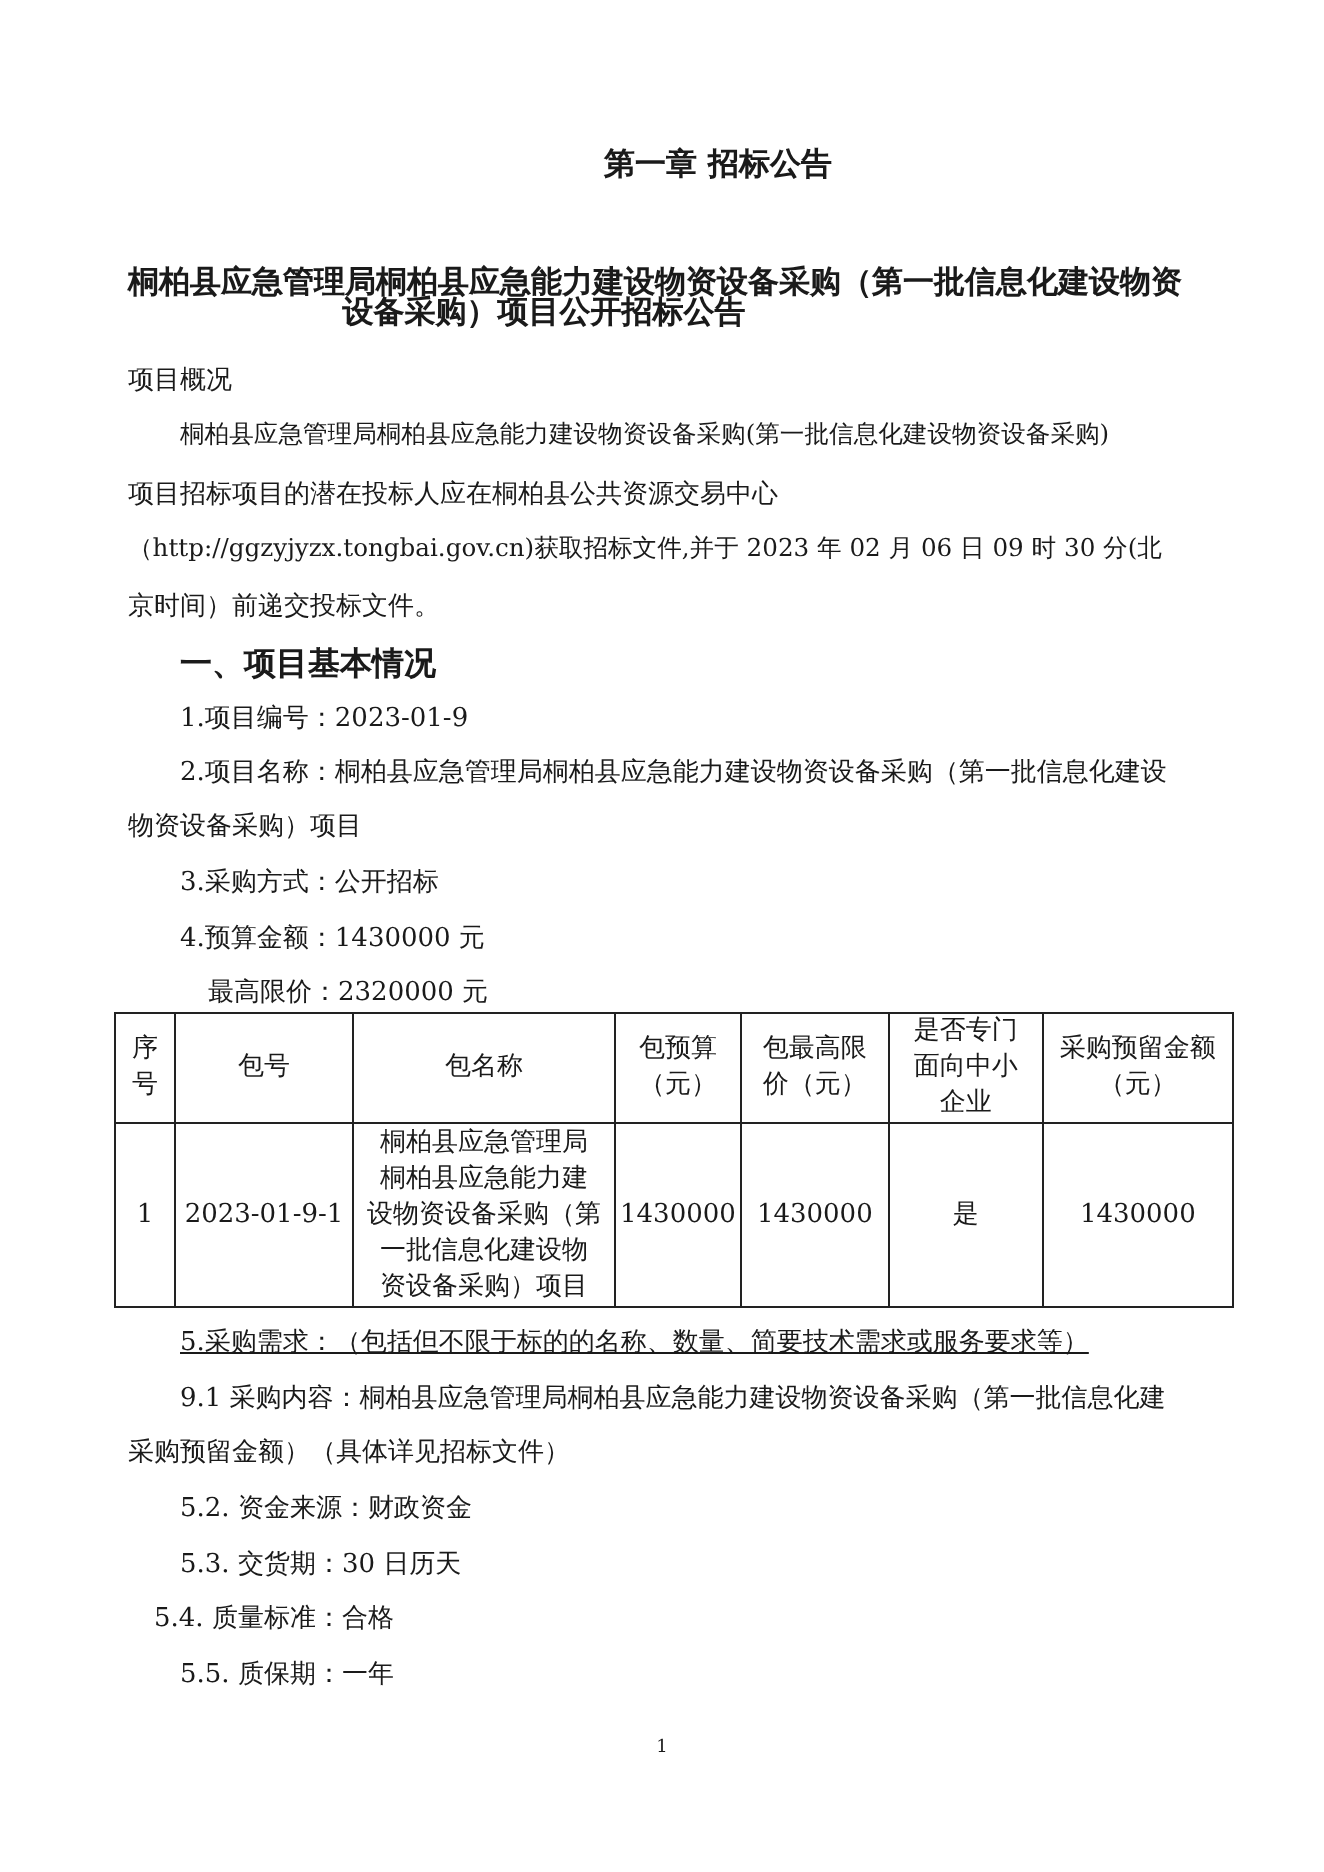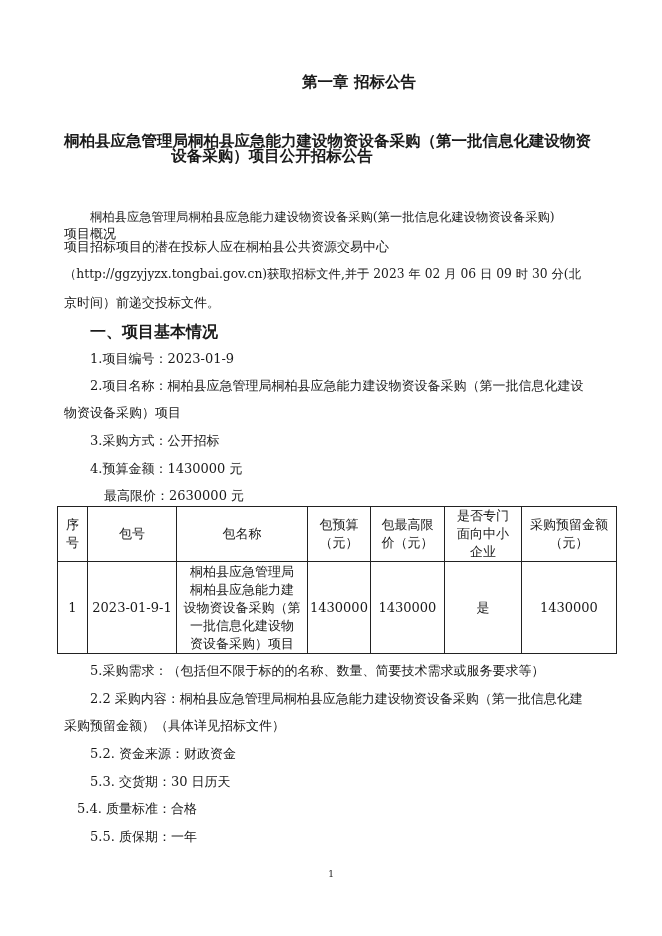--- a/index.html
+++ b/index.html
@@ -13,33 +13,33 @@
   table.t td { border:1px solid #222; text-align:center; vertical-align:middle; padding:0 2px; line-height:18px; }
   .pg { font-size:9px; }
 </style>
 </head>
 <body>
 
 <div class="abs h1" style="left:0;width:662px;text-align:center;top:72px;margin-left:28px;">第一章  招标公告</div>
 <div class="abs h1" style="left:64px;top:112px;margin-top:19px;">桐柏县应急管理局桐柏县应急能力建设物资设备采购（第一批信息化建设物资</div>
 <div class="abs h1" style="left:0;width:544px;text-align:center;top:146px;">设备采购）项目公开招标公告</div>
 
-<div class="abs body" style="left:64px;top:181px;margin-top:44px;">项目概况</div>
+<div class="abs body" style="left:64px;top:181px;">项目概况</div>
 <div class="abs body" style="left:90px;top:209px;font-size:12.3px;">桐柏县应急管理局桐柏县应急能力建设物资设备采购(第一批信息化建设物资设备采购)</div>
 <div class="abs body" style="left:64px;top:238px;">项目招标项目的潜在投标人应在桐柏县公共资源交易中心</div>
 <div class="abs body" style="left:64px;top:266px;font-size:12.3px;">（http://ggzyjyzx.tongbai.gov.cn)获取招标文件,并于 2023 年 02 月 06 日 09 时 30 分(北</div>
 <div class="abs body" style="left:64px;top:294px;">京时间）前递交投标文件。</div>
 
 <div class="abs bold" style="left:90px;top:322px;">一、项目基本情况</div>
 <div class="abs body" style="left:90px;top:350px;">1.项目编号：2023-01-9</div>
 <div class="abs body" style="left:90px;top:377px;">2.项目名称：桐柏县应急管理局桐柏县应急能力建设物资设备采购（第一批信息化建设</div>
 <div class="abs body" style="left:64px;top:404px;">物资设备采购）项目</div>
 <div class="abs body" style="left:90px;top:432px;">3.采购方式：公开招标</div>
 <div class="abs body" style="left:90px;top:460px;">4.预算金额：1430000 元</div>
-<div class="abs body" style="left:104px;top:487px;">最高限价：2630000 元</div>
+<div class="abs body" style="left:104px;top:487px;">最高限价：2320000 元</div>
 
 <table class="t">
   <tbody>
       <tr style="height:55px;">
     <td style="width:25px;">
           <div>序</div>
           <div>号</div>
         </td>
     <td style="width:84px;">
           <div>包号</div>
@@ -76,21 +76,21 @@
       <div>资设备采购）项目</div>
     </td>
     <td>1430000</td>
     <td>1430000</td>
     <td>是</td>
     <td>1430000</td>
   </tr>
 </tbody>
   </table>
 
-<div class="abs body" style="left:90px;top:662px;">5.采购需求：（包括但不限于标的的名称、数量、简要技术需求或服务要求等）</div>
-<div class="abs body" style="left:90px;top:690px;">2.2 采购内容：桐柏县应急管理局桐柏县应急能力建设物资设备采购（第一批信息化建</div>
+<div class="abs body" style="left:90px;top:662px;text-decoration:underline;">5.采购需求：（包括但不限于标的的名称、数量、简要技术需求或服务要求等）</div>
+<div class="abs body" style="left:90px;top:690px;">9.1 采购内容：桐柏县应急管理局桐柏县应急能力建设物资设备采购（第一批信息化建</div>
 <div class="abs body" style="left:64px;top:717px;">采购预留金额）（具体详见招标文件）</div>
 <div class="abs body" style="left:90px;top:745px;">5.2. 资金来源：财政资金</div>
 <div class="abs body" style="left:90px;top:773px;">5.3. 交货期：30 日历天</div>
 <div class="abs body" style="left:77px;top:800px;">5.4. 质量标准：合格</div>
 <div class="abs body" style="left:90px;top:828px;">5.5. 质保期：一年</div>
 
 <div class="abs pg" style="left:0;width:662px;text-align:center;top:869px;">1</div>
 
 </body></html>

